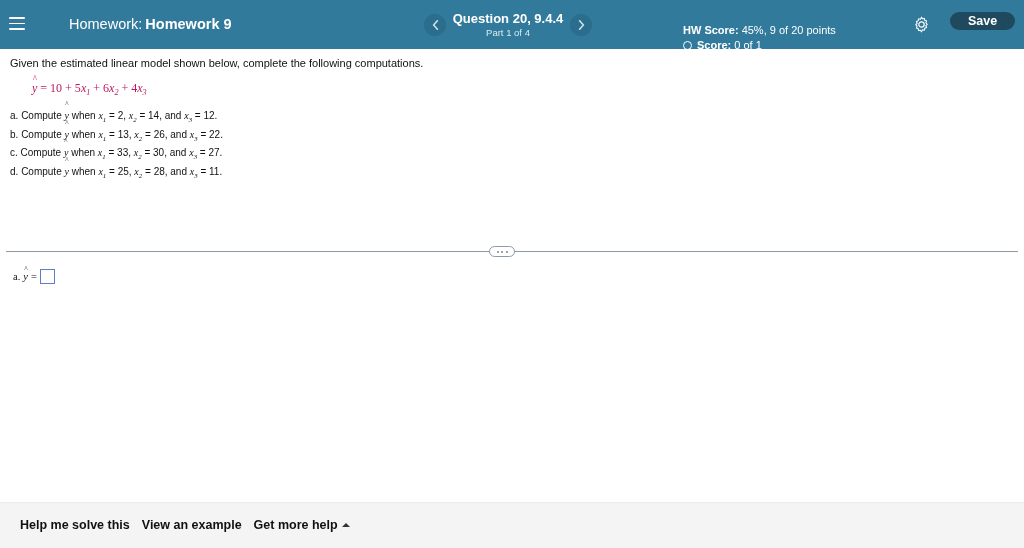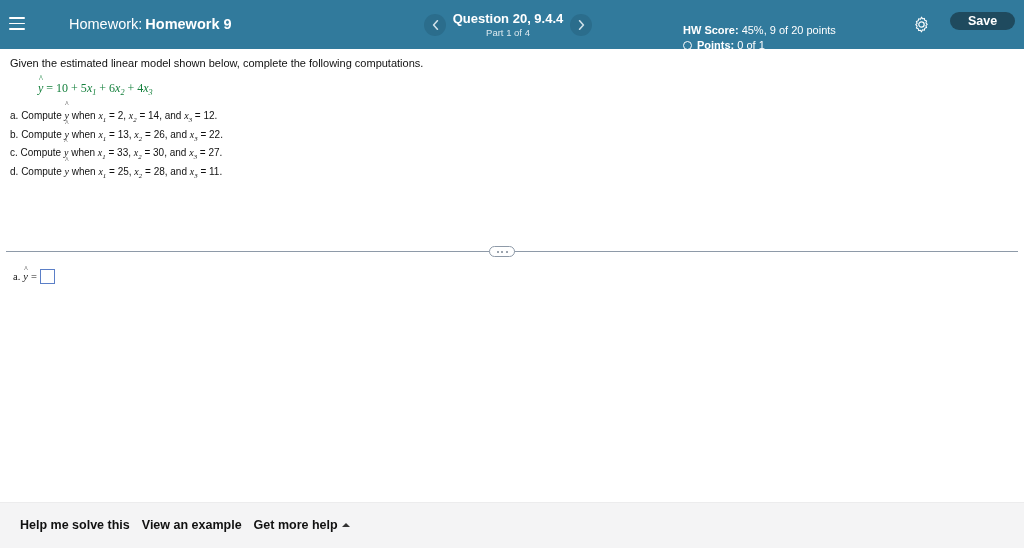--- a/index.html
+++ b/index.html
@@ -142,23 +142,23 @@
   }
   .prompt {
     position: absolute;
     left: 10px; top: 8px;
     font-size: 11px;
     color: #111;
     white-space: nowrap;
   }
   .equation {
     position: absolute;
-    left: 38px; top: 32px;
+    left: 32px; top: 32px;
     font-size: 12px;
-    color: #15803d;
+    color: #be185d;
     white-space: nowrap;
     font-family: "Liberation Serif", serif;
   }
   .yhat {
     position: relative;
     display: inline-block;
     font-style: italic;
     font-family: "Liberation Serif", serif;
   }
   .yhat::before {
@@ -315,21 +315,21 @@
     </div>
   </div>
 
   <div class="score">
     <div class="row">
       <b>HW Score:</b>
       <span class="val">45%, 9 of 20 points</span>
     </div>
     <div class="row">
       <span class="radio-circle"></span>
-      <b>Points:</b>
+      <b>Score:</b>
       <span class="val">0 of 1</span>
     </div>
   </div>
 
   <div class="gear">
     <svg width="17" height="17" viewBox="0 0 24 24" aria-hidden="true">
       <path d="M12 8.2a3.8 3.8 0 1 0 0 7.6 3.8 3.8 0 0 0 0-7.6z" fill="none" stroke="#ffffff" stroke-width="1.7"></path>
       <path d="M12 1.6l1.4 2.4 2.7-.6 .5 2.7 2.6 1-1 2.6 1.9 2-1.9 2 1 2.6-2.6 1-.5 2.7-2.7-.6L12 22.4l-1.4-2.4-2.7.6-.5-2.7-2.6-1 1-2.6-1.9-2 1.9-2-1-2.6 2.6-1 .5-2.7 2.7.6z" fill="none" stroke="#ffffff" stroke-width="1.5" stroke-linejoin="round"></path>
     </svg>
   </div>

